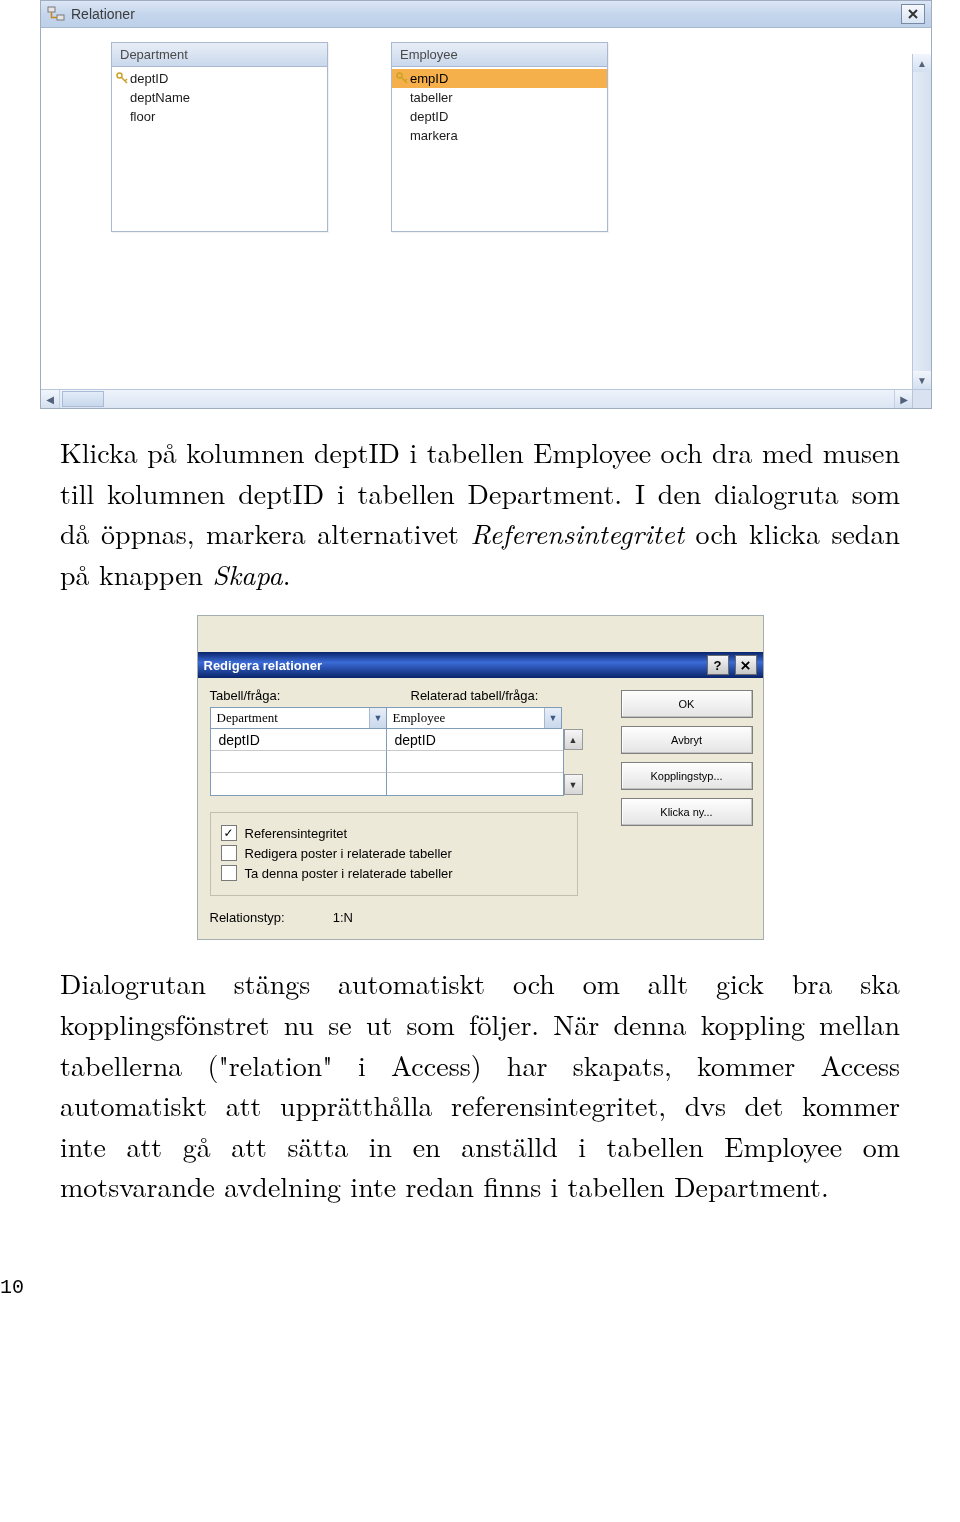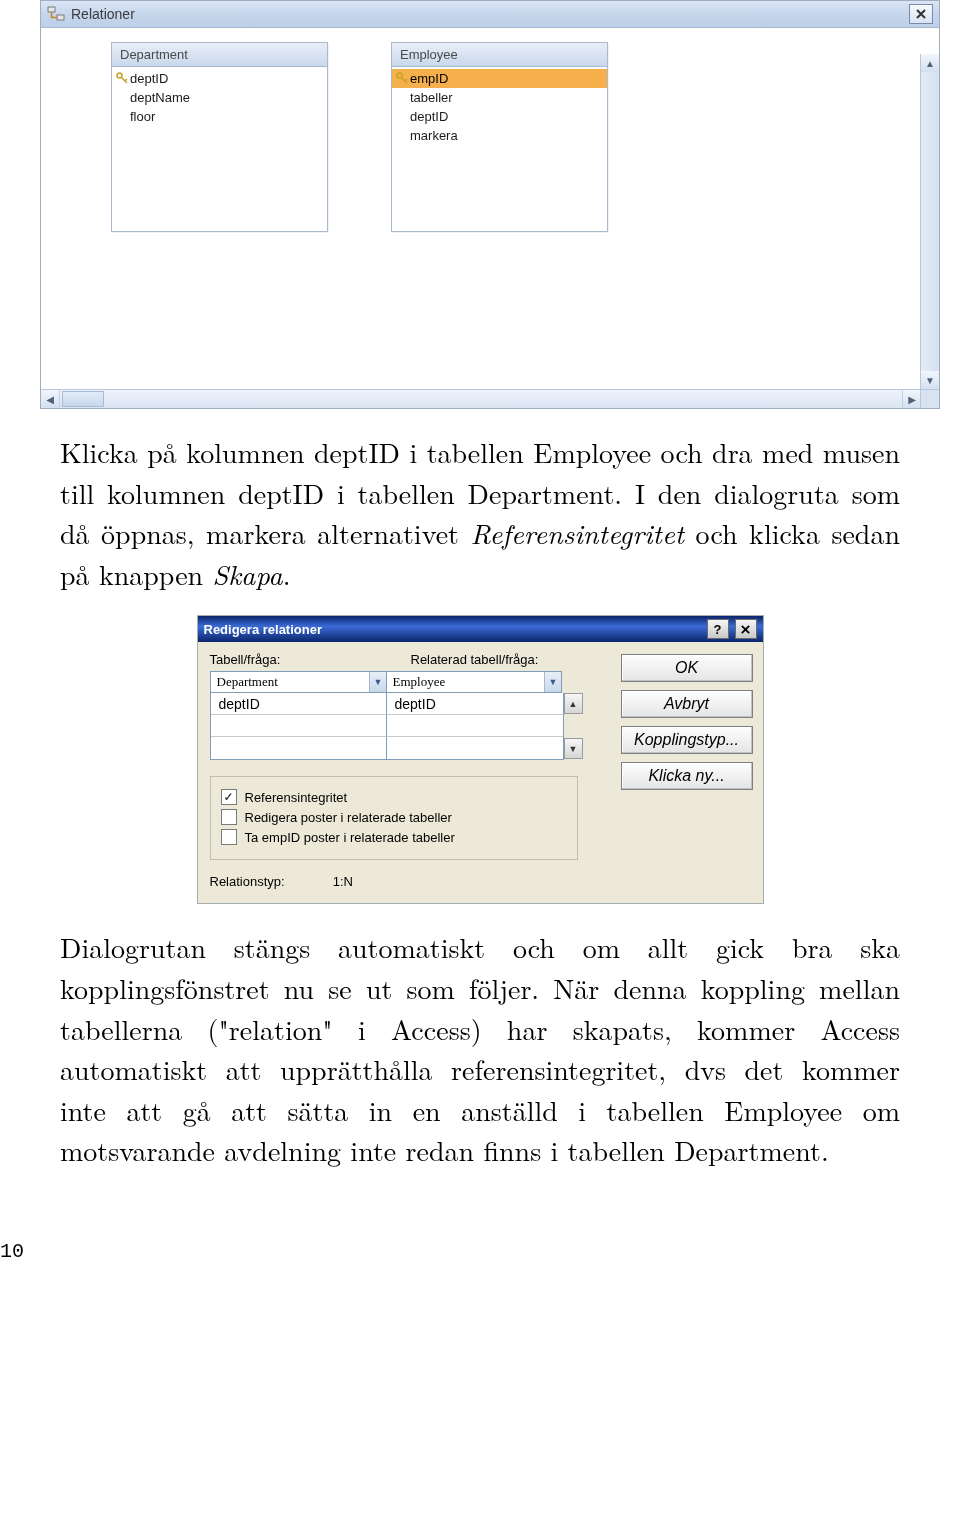--- a/index.html
+++ b/index.html
@@ -6,21 +6,21 @@
     margin: 0;
     padding: 0;
     background: #fff;
     font-family: Tahoma, Arial, sans-serif;
     font-size: 13px;
     color: #000;
     width: 960px;
   }
   
   .relations-window {
-    margin: 0 20px 0 40px;
+    margin: 0 28px 0 40px;
     border: 1px solid #a0acc0;
     background: #f97316;
     position: relative;
   }
   .rel-titlebar {
     height: 26px;
     background: linear-gradient(#dbe6f5, #c5d6ec 50%, #bcd0e9);
     border-bottom: 1px solid #a9b8cf;
     display: flex;
     align-items: center;
@@ -137,21 +137,21 @@
     margin: 22px auto 0 auto;
     border: 1px solid #a4adaf;
     background: #ece9d8;
     font-size: 13px;
   }
   .ed-title {
     background: linear-gradient(#0a246a,#3b6bd6 40%,#0a246a);
     color:#fff;
     padding: 3px 6px;
     display:flex; align-items:center; gap:6px;
-    font-family: Tahoma, Arial; font-weight:bold; font-size:13px;
+    font-family: Tahoma, Arial; font-weight:bold; font-size:13px;margin-top:36px;
   }
   .ed-title .spacer{flex:1;}
   .ed-title-btn {
     width:20px; height:18px;
     background: linear-gradient(#f6f6f6,#c8c8c8);
     border:1px solid #6b6b6b;
     display:flex;align-items:center;justify-content:center;
     color:#000; font-weight:bold; font-size:13px;
     font-family: Arial;
   }
@@ -238,23 +238,22 @@
   .relationstyp {
     margin-top: 14px;
     display:flex; align-items:flex-end; gap: 48px;
     font-size:13px;
   }
   .win-btn {
     height:26px;
     border:1px solid #7f7f7f;
     background: linear-gradient(#fefefe,#e4e4e4);
     display:flex; align-items:center; justify-content:center;
-    font-size:16px;
+    font-size:11px;
     box-shadow: inset -1px -1px 0 #c1c1c1, inset 1px 1px 0 #fff;
-    font-style: italic;
   }
   .page-num {
     text-align:left;
     font-family: Liberation Mono, monospace;
     font-size:20px;
     margin-top: 70px;
   }
 </style>
 </head>
 <body>
@@ -390,21 +389,21 @@
         <div class="chk-row">
           <span class="chk">✓</span>
           <span>Referensintegritet</span>
         </div>
         <div class="chk-row">
           <span class="chk"></span>
           <span>Redigera poster i relaterade tabeller</span>
         </div>
         <div class="chk-row">
           <span class="chk"></span>
-          <span>Ta empID poster i relaterade tabeller</span>
+          <span>Ta denna poster i relaterade tabeller</span>
         </div>
       </div>
 
       <div class="relationstyp">
         <span>Relationstyp:</span>
         <span>1:N</span>
       </div>
     </div>
 
     <div class="ed-right">

